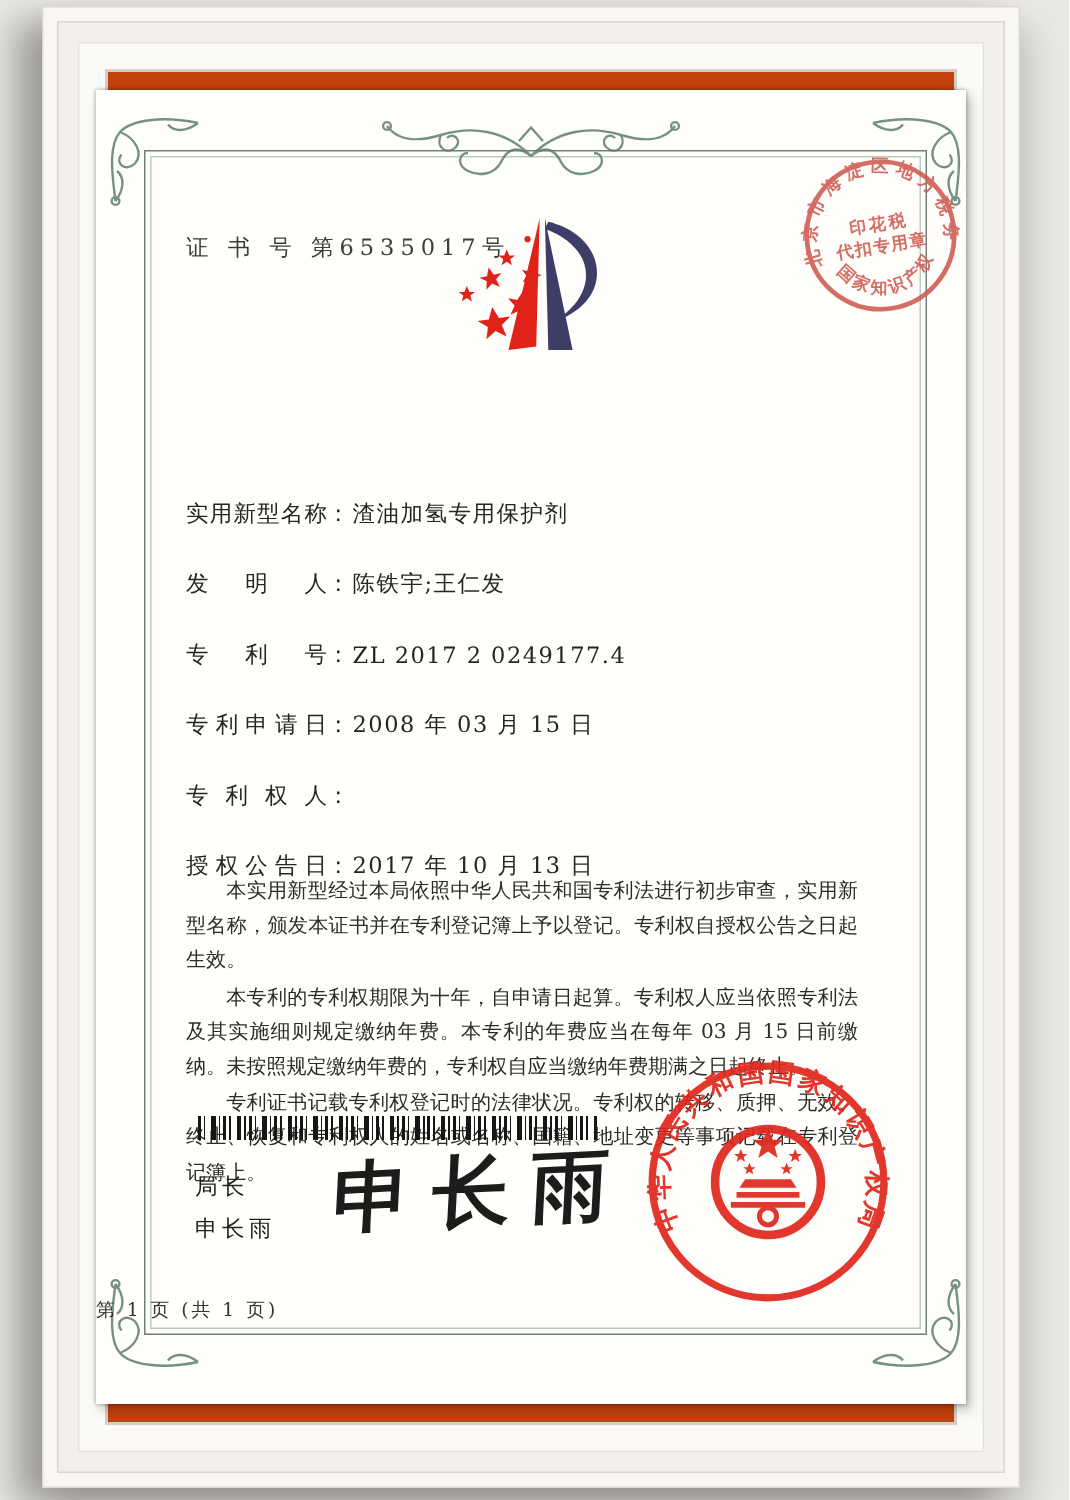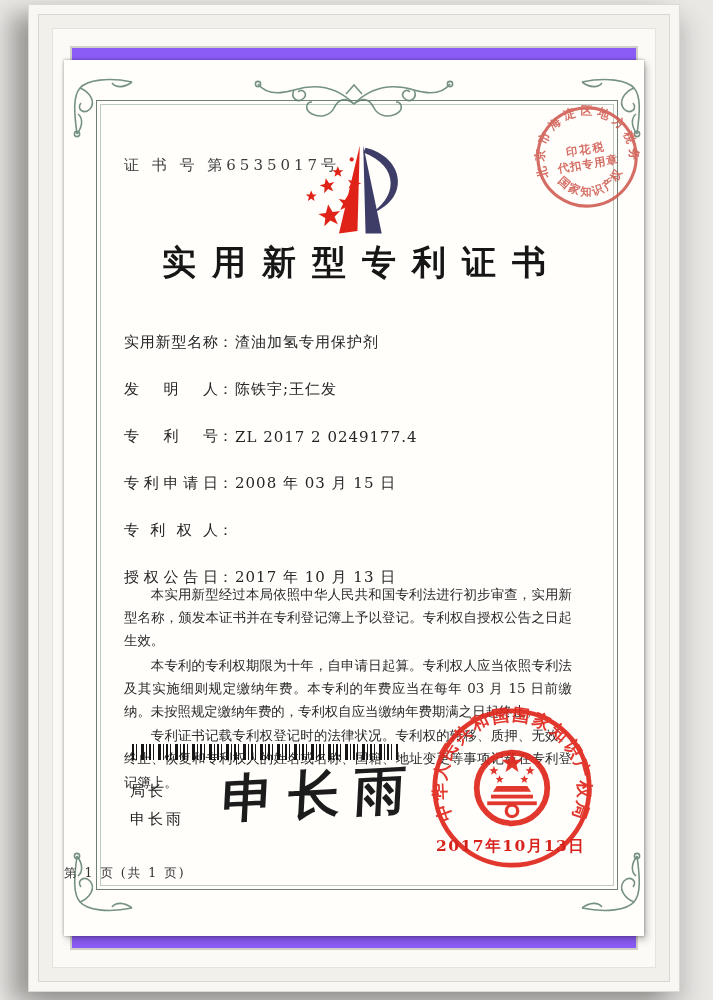--- a/index.html
+++ b/index.html
@@ -2,21 +2,21 @@
 <html><head>
 <meta charset="utf-8">
 <style>
   html,body{margin:0;padding:0;}
   body{width:713px;height:1000px;font-family:"DejaVu Serif","Liberation Serif",serif;}
   .scene{position:relative;width:713px;height:1000px;background:#e9e8e5;overflow:hidden;}
 
   
   .frame{
     position:absolute;left:28px;top:4px;width:652px;height:988px;
-    background:#8b5cf6;
+    background:#c2410c;
     box-shadow:
       -18px 10px 22px rgba(60,58,54,.42),
       8px 14px 20px rgba(60,58,54,.18),
       inset 0 0 0 1px #dddad4,
       inset 0 0 0 10px #f8f7f3,
       inset 0 0 0 11px #d9d6cf,
       inset 0 0 0 24px #f2f0ea,
       inset 0 0 0 25px #e6e3dc,
       inset 0 0 0 42px #fbfaf7,
       inset 0 0 0 44px #d2cfc8;
@@ -155,21 +155,20 @@
         <path d="M60,12 C94,20 100,58 62,70 C88,56 90,28 58,16 Z" fill="#3e3d68"></path>
         <circle cx="48" cy="22" r="1.8" fill="#e02318"></circle>
         <use href="#star" transform="translate(36,33) scale(0.5)" fill="#e02318"></use>
         <use href="#star" transform="translate(50,43) scale(0.62) rotate(15)" fill="#e02318"></use>
         <use href="#star" transform="translate(27,45) scale(0.68) rotate(-12)" fill="#e02318"></use>
         <use href="#star" transform="translate(13,54) scale(0.5)" fill="#e02318"></use>
         <use href="#star" transform="translate(44,60) scale(0.82) rotate(10)" fill="#e02318"></use>
         <use href="#star" transform="translate(29,71) scale(1.0) rotate(-8)" fill="#e02318"></use>
       </svg>
 
-      <div class="title">实用新型专利证书</div>
 
       <div class="fields">
         <div class="field-row">
           <span class="field-label">实用新型名称</span>
             <span class="field-sep">：</span>
             <span class="field-value">渣油加氢专用保护剂</span>
         </div>
         <div class="field-row">
           <span class="field-label">发明人</span>
             <span class="field-sep">：</span>
@@ -224,21 +223,20 @@
           <use href="#star" transform="translate(67,68) scale(0.5)"></use>
           <use href="#star" transform="translate(105,68) scale(0.5)"></use>
           <use href="#star" transform="translate(73,77) scale(0.45)"></use>
           <use href="#star" transform="translate(99,77) scale(0.45)"></use>
           <path d="M66,90 L106,90 L102,84 L70,84 Z"></path>
           <rect x="64" y="93" width="44" height="4"></rect>
           <rect x="60" y="100" width="52" height="4"></rect>
           <circle cx="86" cy="110" r="6" fill="none" stroke="#e0281e" stroke-width="3.5"></circle>
         </g>
       </svg>
-      <div class="seal-date">2017年10月13日</div>
 
       <svg class="tax-stamp" width="110" height="110" viewBox="0 0 112 112">
         <defs>
           <path id="stampTop" d="M 14,70 A 44,44 0 1 1 98,70" fill="none"></path>
           <path id="stampBottom" d="M 22,74 A 38,38 0 0 0 90,74" fill="none"></path>
         </defs>
         <circle cx="56" cy="56" r="50" fill="none" stroke="#cf5a50" stroke-width="3.2"></circle>
         <text font-size="12" letter-spacing="4.5" fill="#cf5a50" font-weight="700">
           <textPath href="#stampTop" startOffset="0">北京市海淀区地方税务局</textPath>
         </text>

